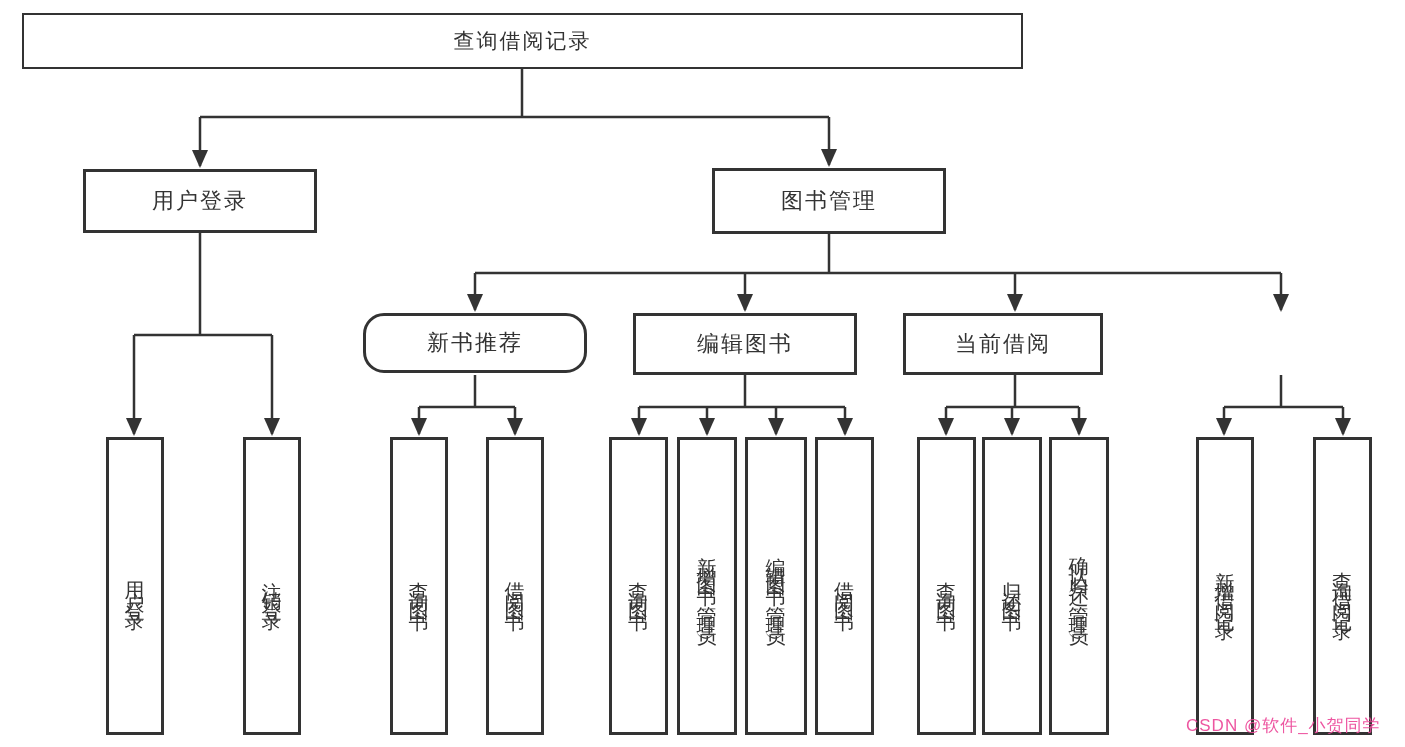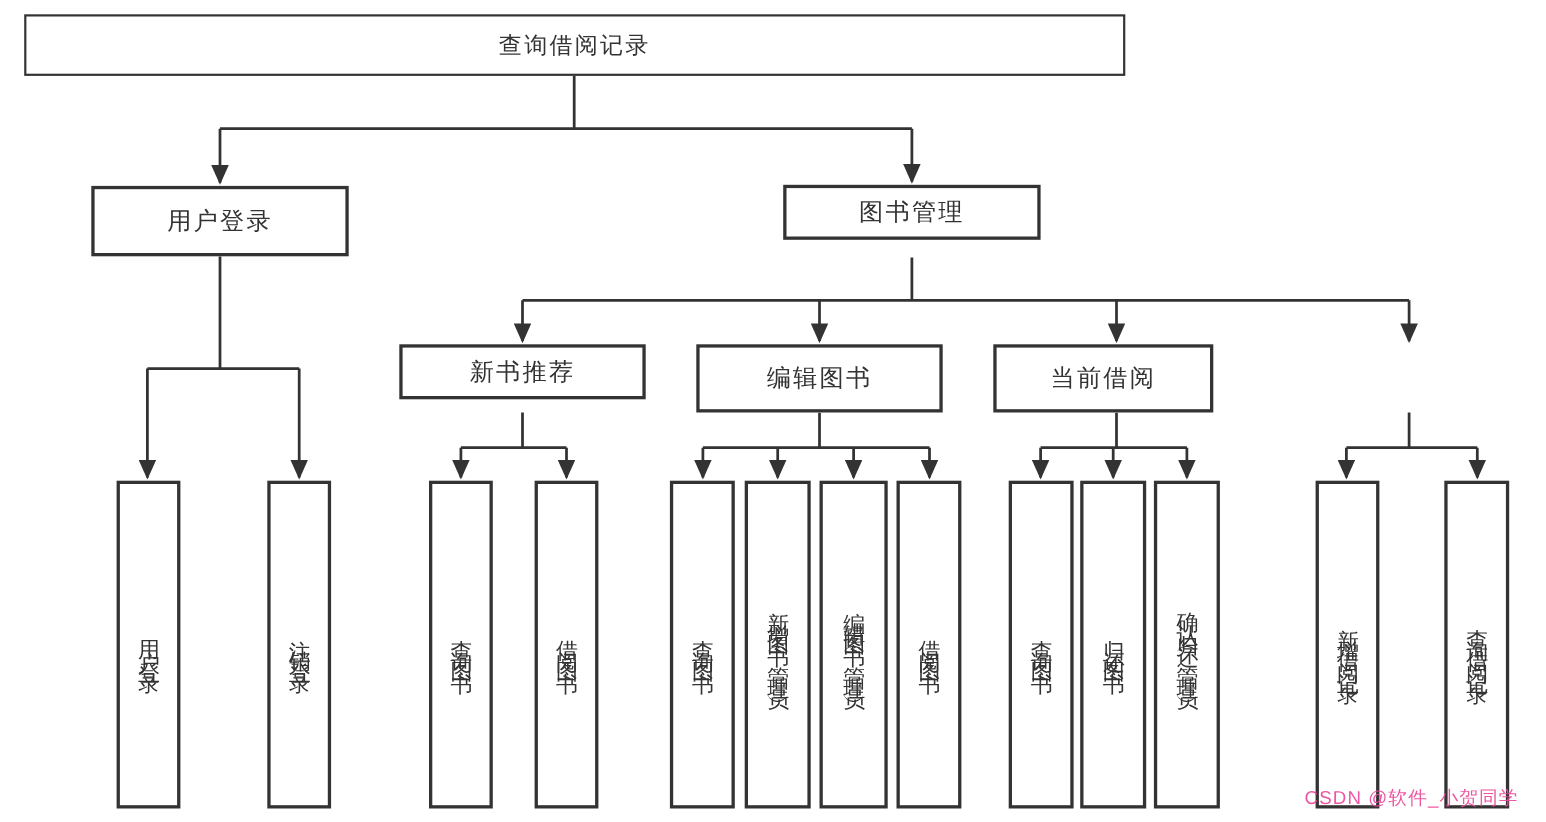--- a/index.html
+++ b/index.html
@@ -106,25 +106,25 @@
     </g>
   </svg>
 
   <div class="node h root" style="left:22px; top:13px; width:1001px; height:56px; border-width:2.5px;">
     <span>查询借阅记录</span>
   </div>
 
   <div class="node h" style="left:83px; top:169px; width:234px; height:64px;">
     <span>用户登录</span>
   </div>
-  <div class="node h" style="left:712px; top:168px; width:234px; height:50px;">
+  <div class="node h" style="left:712px; top:168px; width:234px; height:66px;">
     <span>图书管理</span>
   </div>
 
-  <div class="node h" style="left:363px; top:313px; width:224px; height:50px;">
+  <div class="node h" style="left:363px; top:313px; width:224px; height:60px;border-radius:21px;">
     <span>新书推荐</span>
   </div>
   <div class="node h" style="left:633px; top:313px; width:224px; height:62px;">
     <span>编辑图书</span>
   </div>
   <div class="node h" style="left:903px; top:313px; width:200px; height:62px;">
     <span>当前借阅</span>
   </div>
 
   <div class="node v" style="left:106px; top:437px; width:58px; height:298px;">

